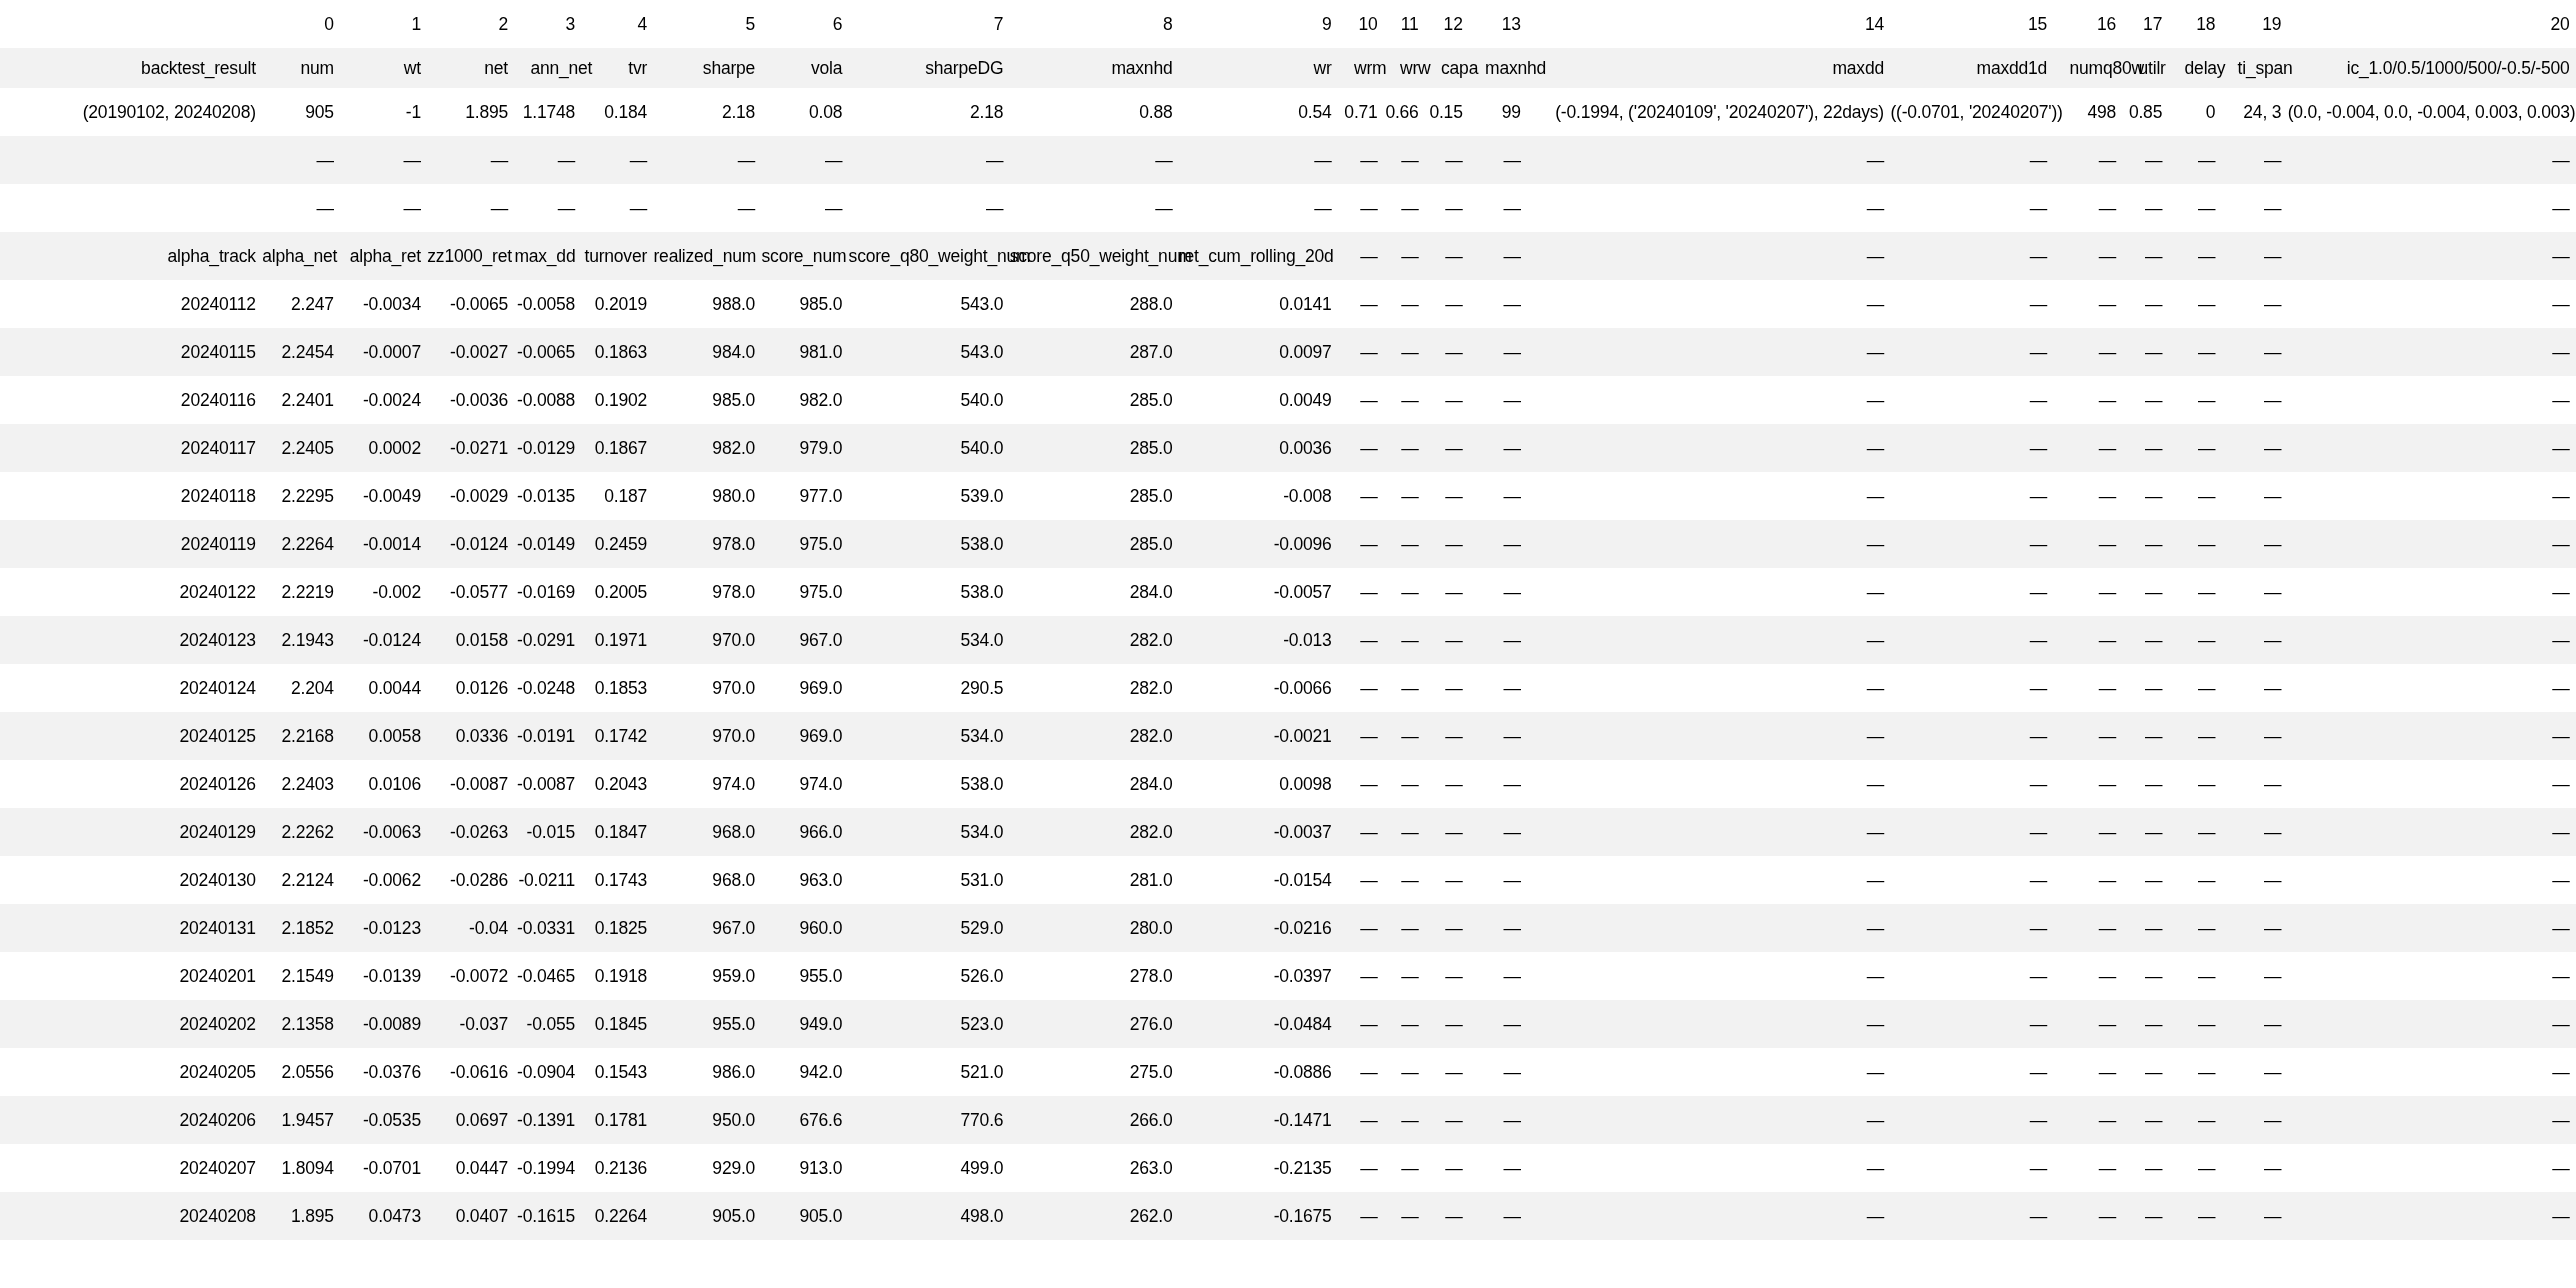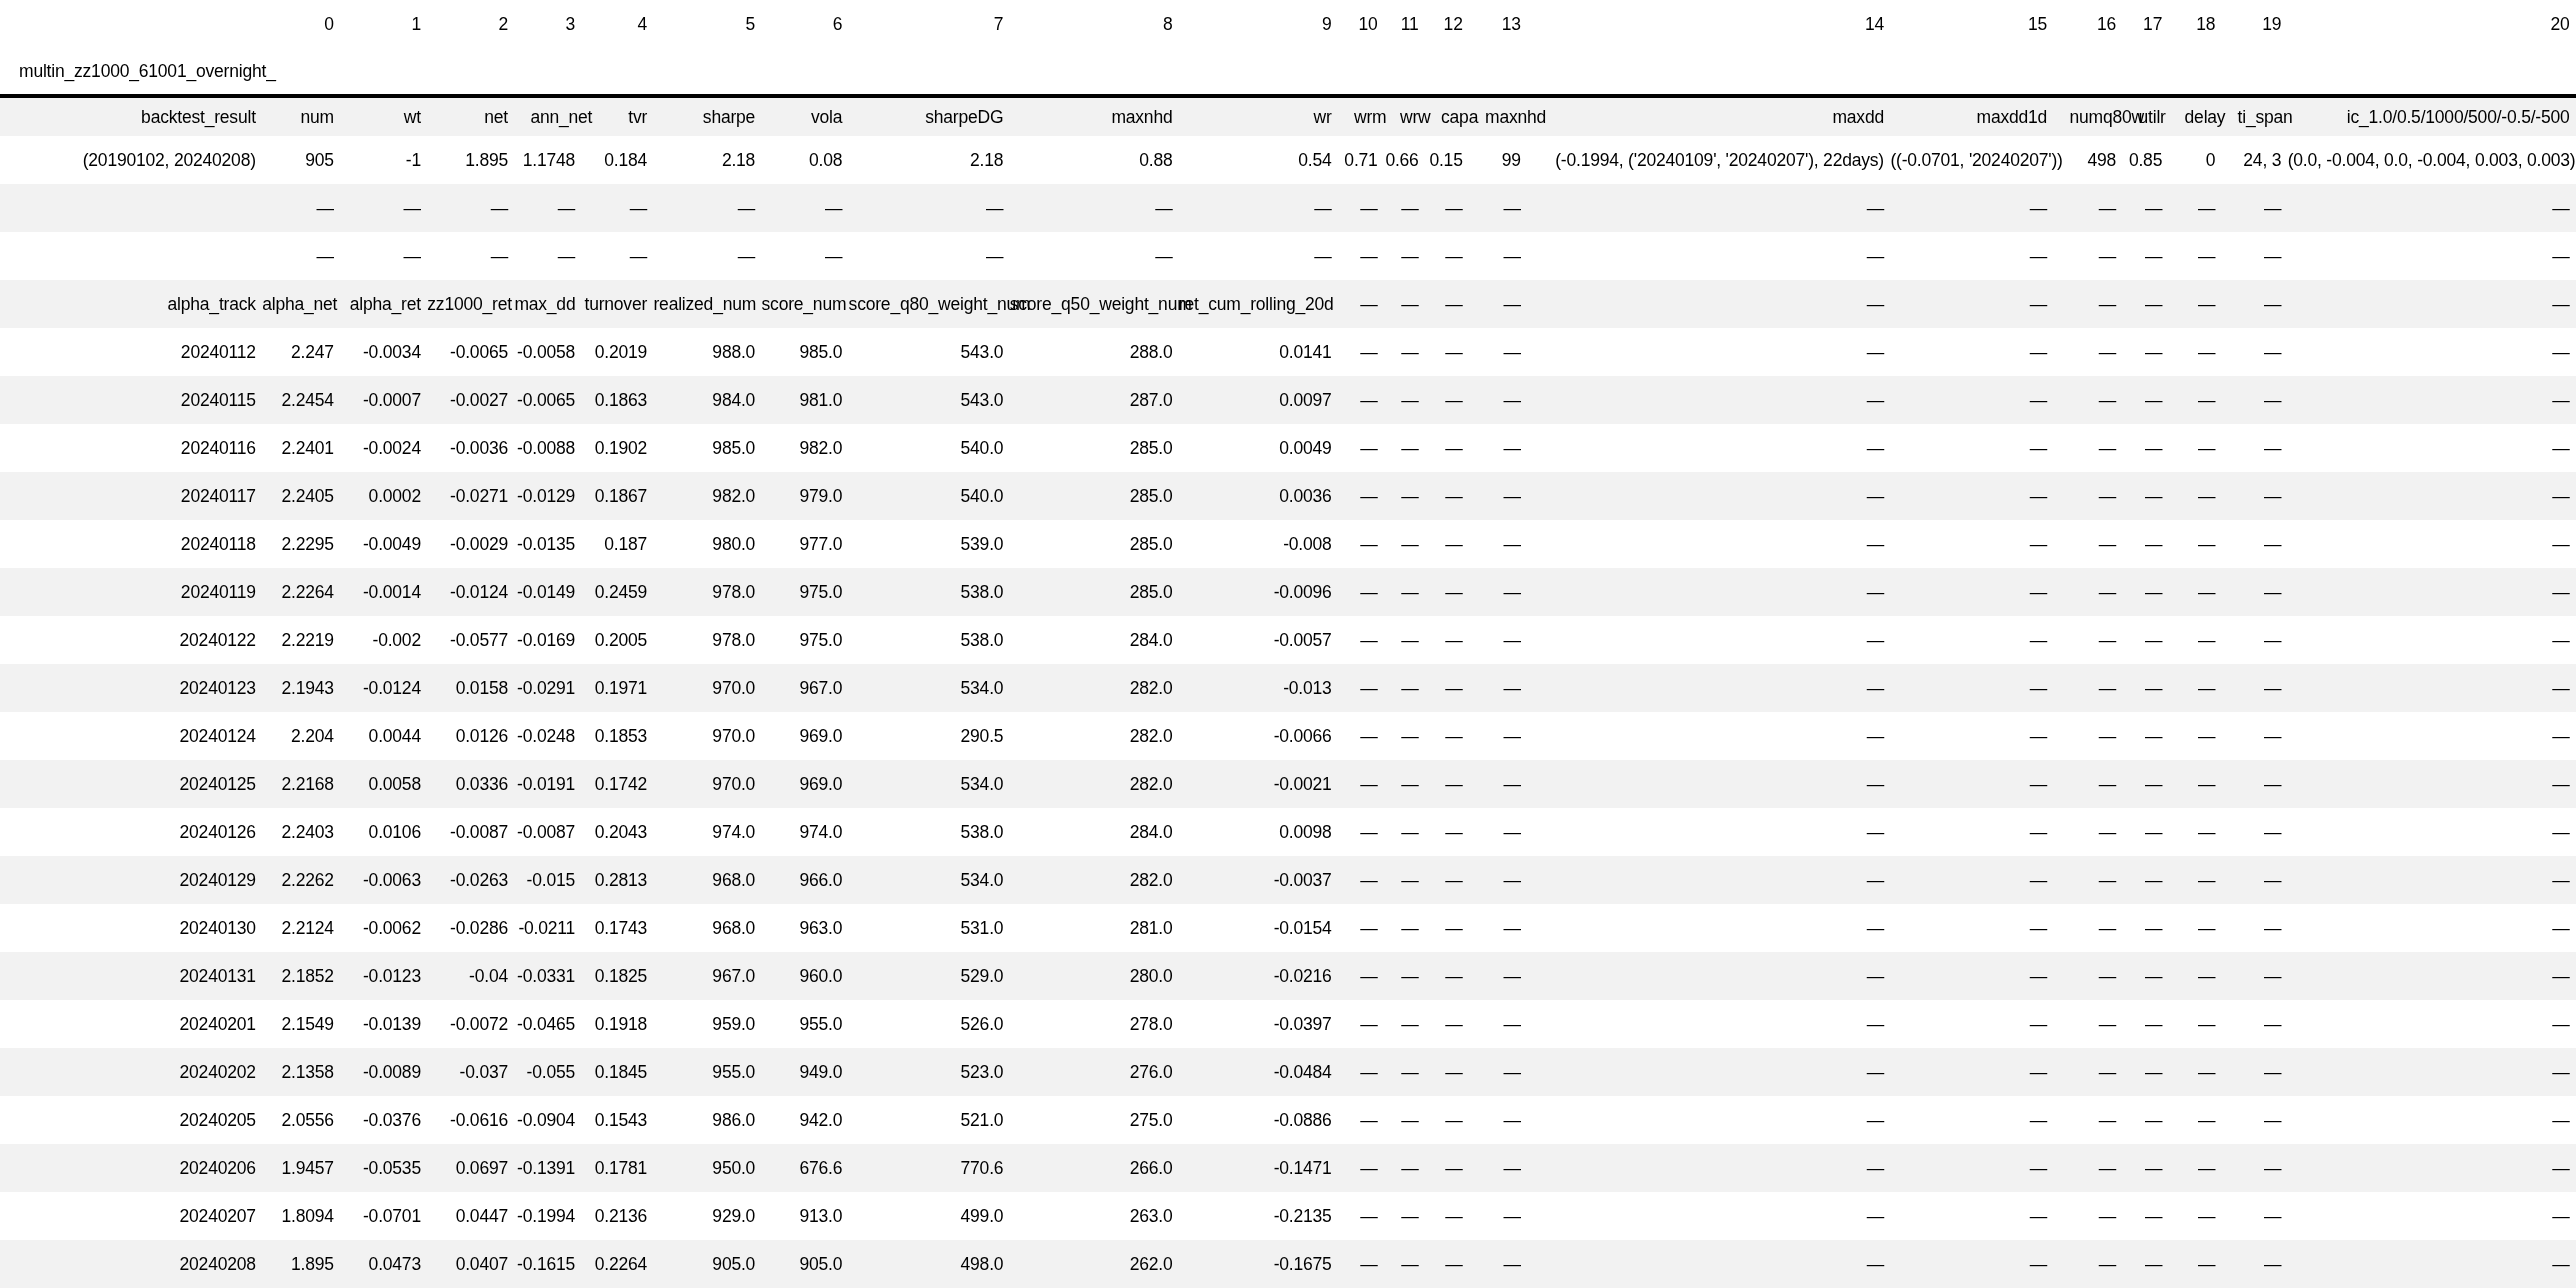--- a/index.html
+++ b/index.html
@@ -89,23 +89,20 @@
           <td>12</td>
           <td>13</td>
           <td>14</td>
           <td>15</td>
           <td>16</td>
           <td>17</td>
           <td>18</td>
           <td>19</td>
           <td>20</td>
         </tr>
-      <tr class="title-row">
-        <td id="title-cell" colspan="22">multin_zz1000_61001_overnight_</td>
-      </tr>
       <tr class="header-row" id="header-row">
           <th>backtest_result</th>
           <th>num</th>
           <th>wt</th>
           <th>net</th>
           <th>ann_net</th>
           <th>tvr</th>
           <th>sharpe</th>
           <th>vola</th>
           <th>sharpeDG</th>
@@ -484,21 +481,21 @@
           <td>—</td>
           <td>—</td>
           <td>—</td>
         </tr>
         <tr>
           <td>20240129</td>
           <td>2.2262</td>
           <td>-0.0063</td>
           <td>-0.0263</td>
           <td>-0.015</td>
-          <td>0.2813</td>
+          <td>0.1847</td>
           <td>968.0</td>
           <td>966.0</td>
           <td>534.0</td>
           <td>282.0</td>
           <td>-0.0037</td>
           <td>—</td>
           <td>—</td>
           <td>—</td>
           <td>—</td>
           <td>—</td>

